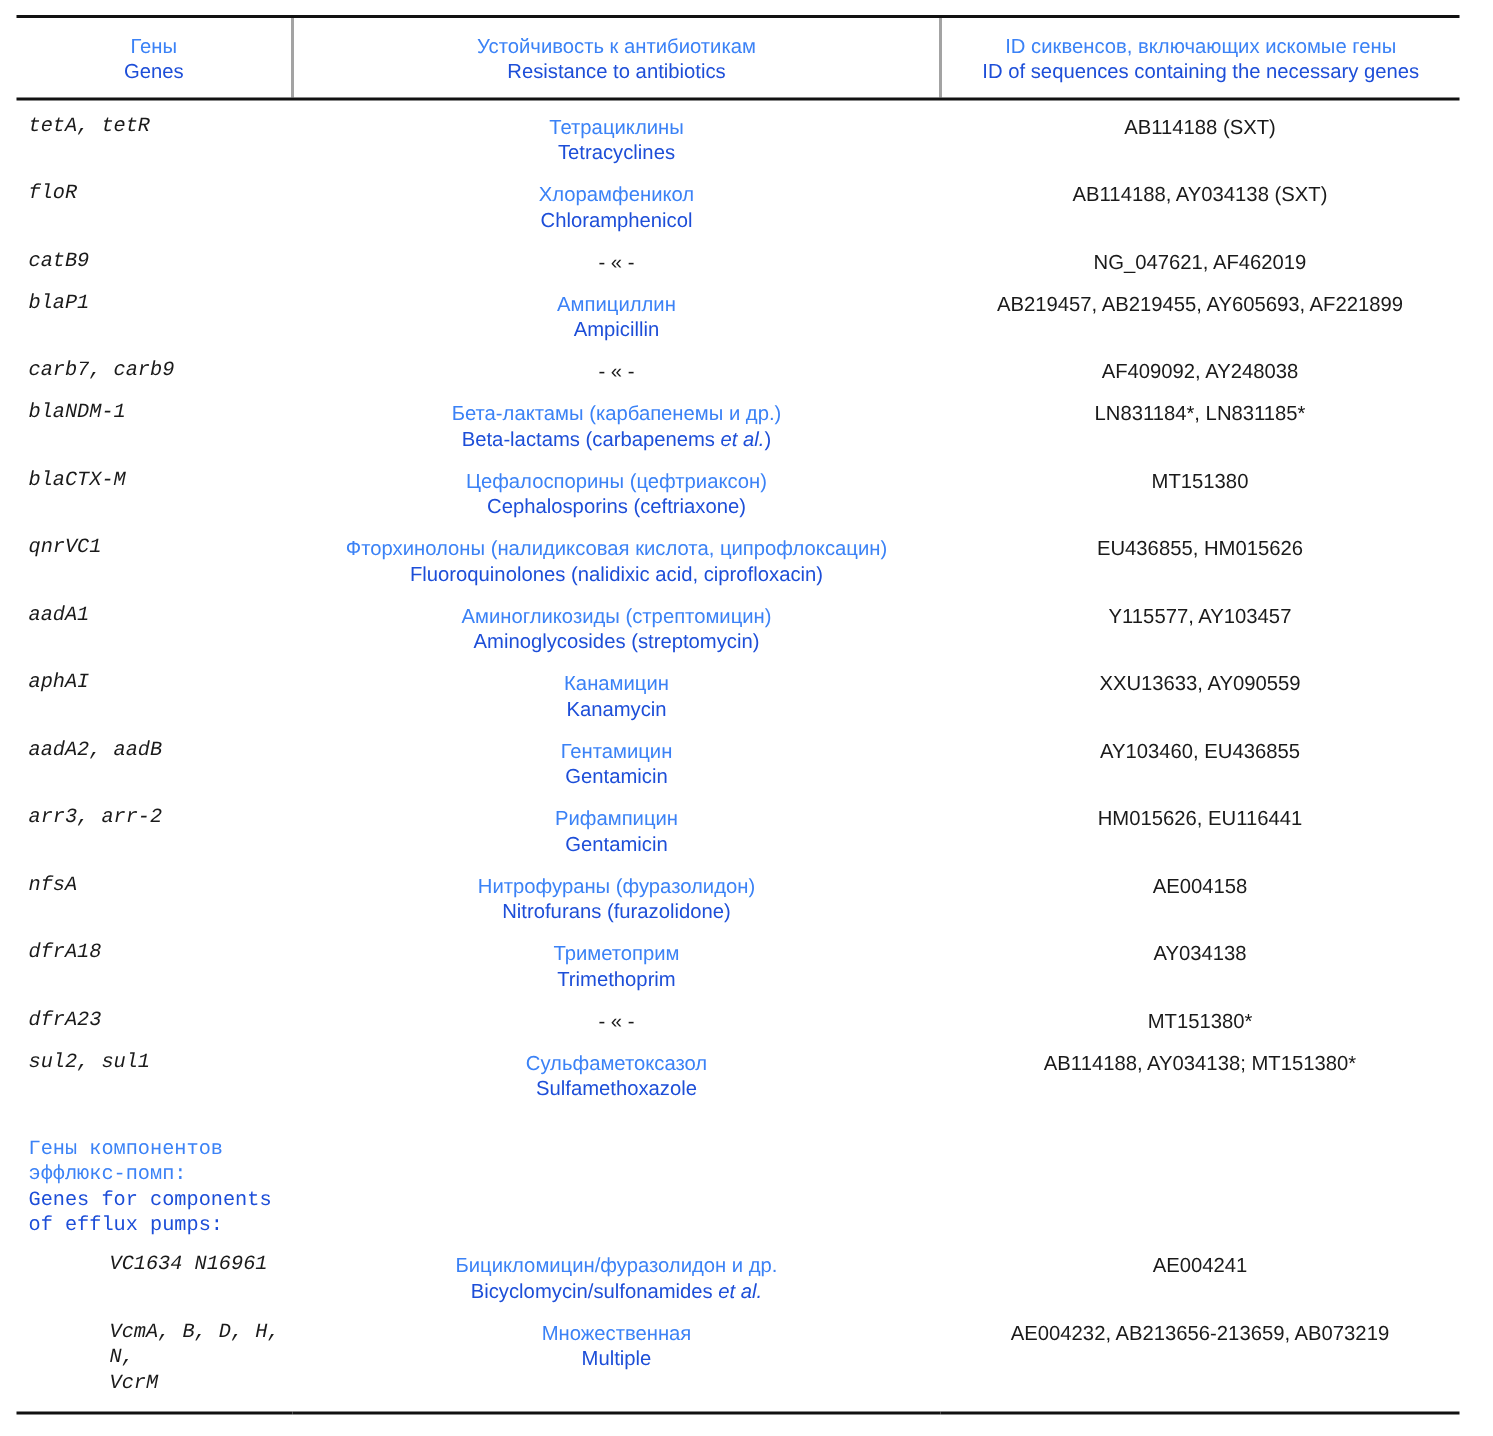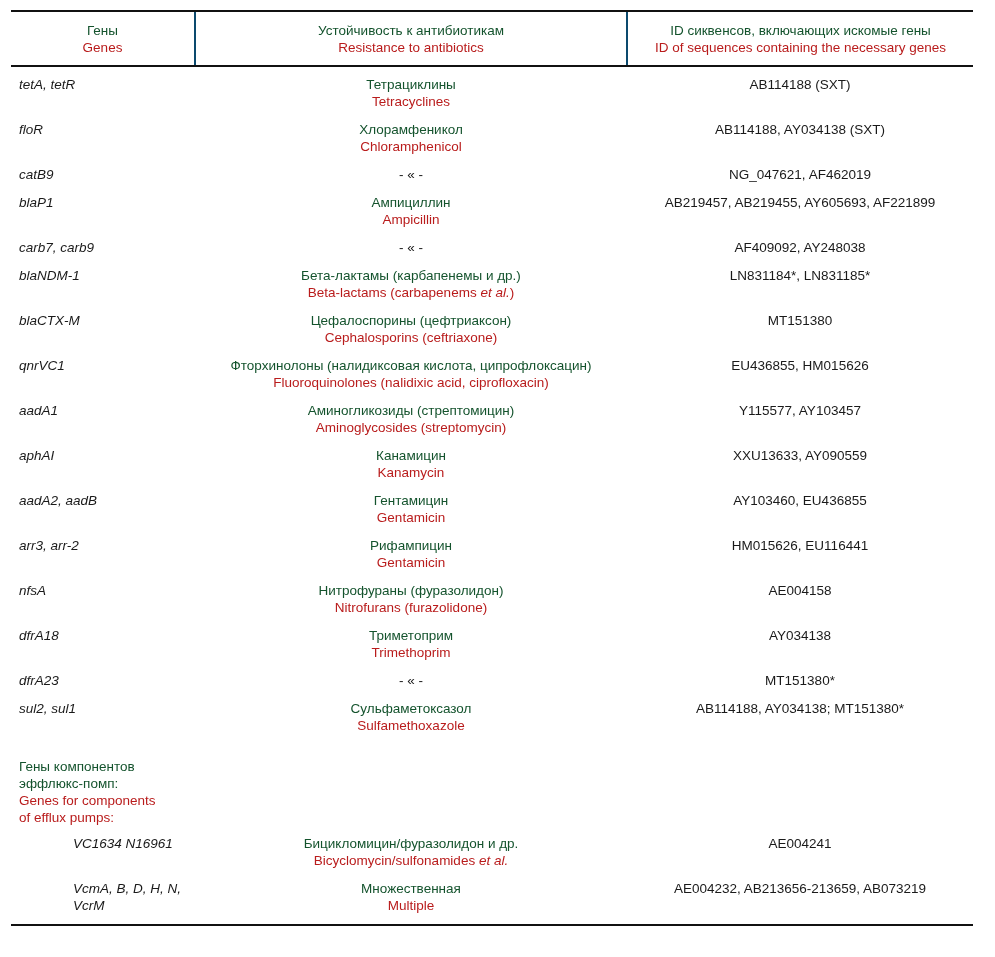--- a/index.html
+++ b/index.html
@@ -39,39 +39,40 @@
   thead th {
     padding: 10px 4px 9px 4px;
     vertical-align: top;
     font-weight: normal;
     font-size: 13.5px;
     line-height: 17px;
     text-align: center;
     border-top: 2px solid #111;
     border-bottom: 2px solid #111;
   }
-  thead th.divider-left { border-left: 2px solid #0c4a6e; }
-
-  .ru { color: #14532d; display: block; }
-  .en { color: #b91c1c; display: block; }
+  thead th.divider-left { border-left: 2px solid #a3a3a3; }
+
+  .ru { color: #3b82f6; display: block; }
+  .en { color: #1d4ed8; display: block; }
 
   
   tbody td {
     padding: 0;
     vertical-align: top;
     font-size: 13.5px;
     line-height: 17px;
   }
   tbody tr.data-row > td { padding-top: 9px; padding-bottom: 2px; }
 
   td.genes-cell {
     text-align: left;
     padding-left: 8px;
     font-style: italic;
     white-space: pre-line;
+    font-family: Liberation Mono, monospace;
   }
   td.genes-cell.plain { font-style: normal; }
   td.genes-cell.indent { padding-left: 62px; }
 
   td.resist-cell { text-align: center; margin-top: 16px; }
   td.ids-cell    { text-align: center; }
 
   .ditto { display: block; color: #1a1a1a; }
 
   .ital { font-style: italic; text-align: right; }

